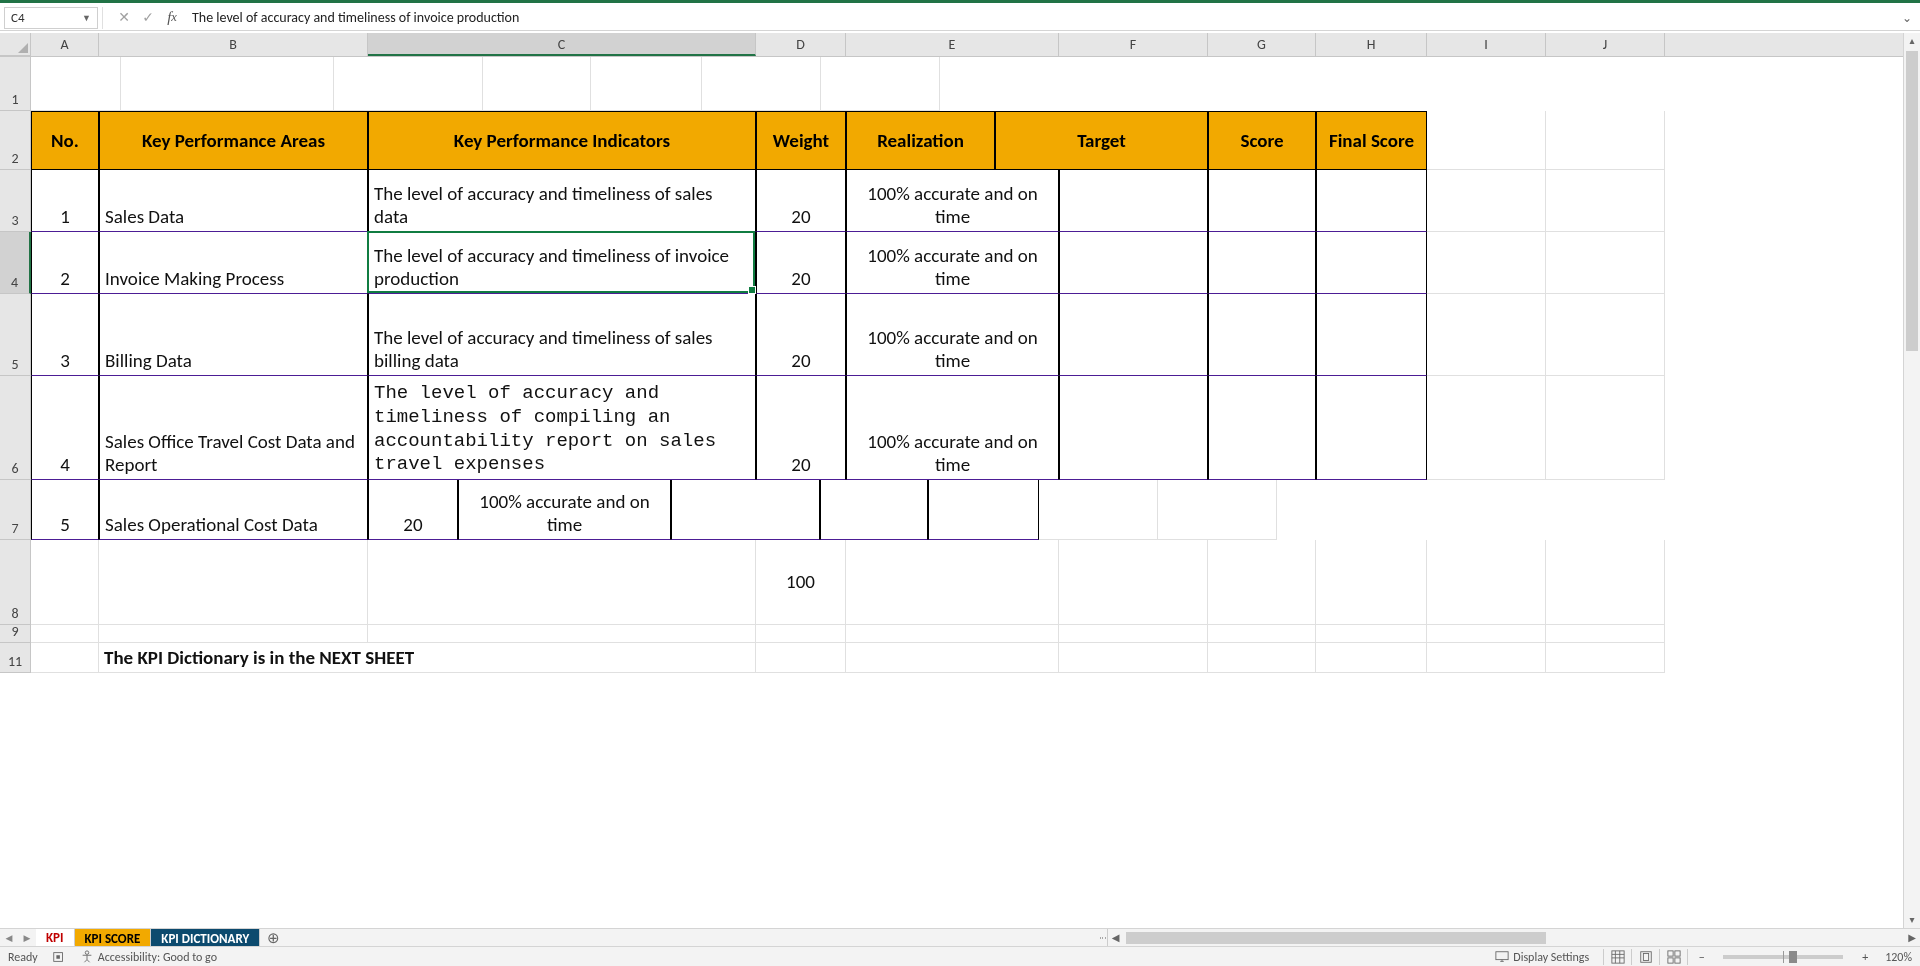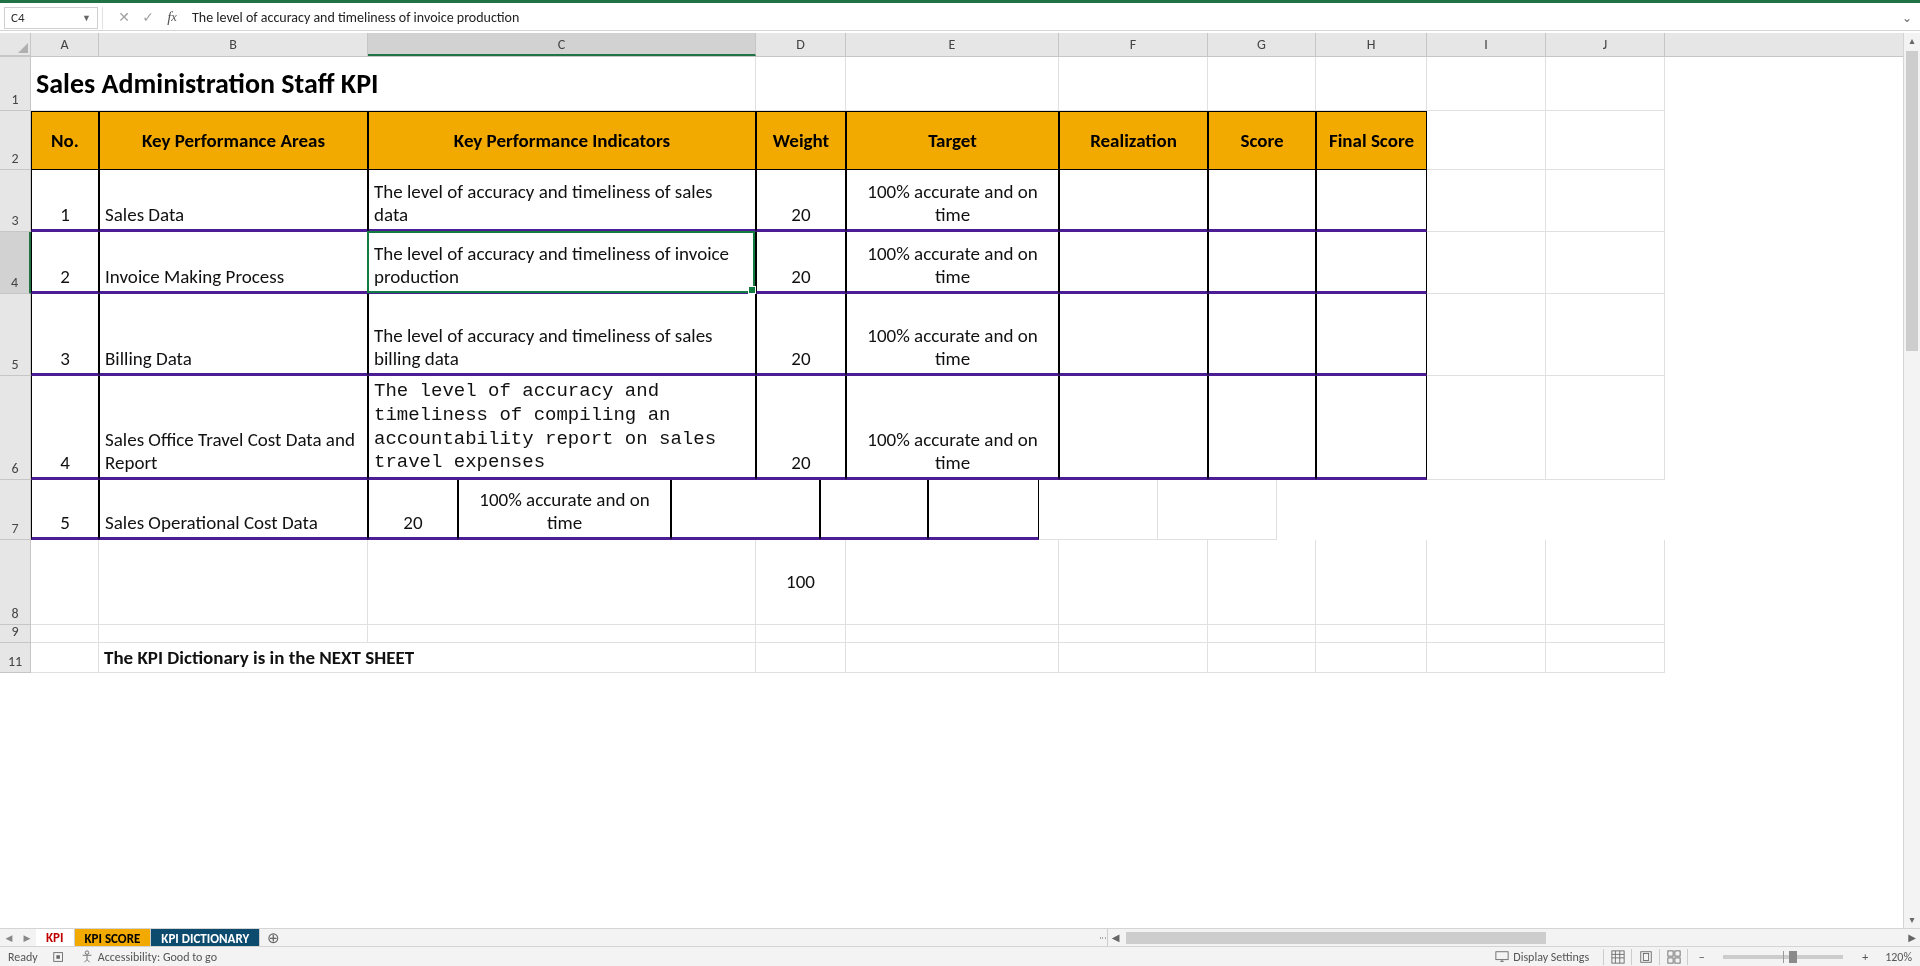--- a/index.html
+++ b/index.html
@@ -157,21 +157,21 @@
 .cell.center { justify-content: center; text-align: center;}
 .cell.head {
   background: #f2a900;
   border: 1px solid #000;
   font-weight: bold;
   color: #000;
   align-items: center;
   justify-content: center;
   text-align: center;
 }
-.cell.tbl { border-left: 1px solid #000; border-right: 1px solid #000; border-bottom: 3px solid #4c1d95;}
+.cell.tbl { border-left: 1px solid #000; border-right: 1px solid #000; border-bottom: 1px solid #4c1d95;}
 .cell.bold { font-weight: bold; }
 .title-cell {
   font-size: 28px;
   font-weight: bold;
   color: #000;
   border-right: 1px solid #e0e0e0;
   border-bottom: 1px solid #e0e0e0;
   padding: 4px 5px;
   display:flex;
   align-items: center;
@@ -383,37 +383,36 @@
         <div class="col-h cw-G">G</div>
         <div class="col-h cw-H">H</div>
         <div class="col-h cw-I">I</div>
         <div class="col-h cw-J">J</div>
       </div>
   </div>
 
   <div class="grid-rows" id="grid-rows">
       <div class="grid-row">
         <div class="row-h" style="height: 54px;">1</div>
-        <div class="title-cell cw-A" style="width: 725px; height: 54px;">Sales Administration Staff KPI</div>
         <div class="cell cw-D" style="height: 54px;"></div>
         <div class="cell cw-E" style="height: 54px;"></div>
         <div class="cell cw-F" style="height: 54px;"></div>
         <div class="cell cw-G" style="height: 54px;"></div>
         <div class="cell cw-H" style="height: 54px;"></div>
         <div class="cell cw-I" style="height: 54px;"></div>
         <div class="cell cw-J" style="height: 54px;"></div>
       </div>
       <div class="grid-row">
         <div class="row-h" style="height: 59px;">2</div>
         <div class="head cell cw-A" style="height: 59px;">No.</div>
         <div class="head cell cw-B" style="height: 59px;">Key Performance Areas</div>
         <div class="head cell cw-C" style="height: 59px;">Key Performance Indicators</div>
         <div class="head cell cw-D" style="height: 59px;">Weight</div>
+        <div class="head cell cw-F" style="height: 59px;">Realization</div>
         <div class="head cell cw-E" style="height: 59px;">Target</div>
-        <div class="head cell cw-F" style="height: 59px;">Realization</div>
         <div class="head cell cw-G" style="height: 59px;">Score</div>
         <div class="head cell cw-H" style="height: 59px;">Final Score</div>
         <div class="cell cw-I" style="height: 59px;"></div>
         <div class="cell cw-J" style="height: 59px;"></div>
       </div>
       <div class="grid-row">
         <div class="row-h" style="height: 62px;">3</div>
         <div class="tbl center cell cw-A" style="height: 62px;">1</div>
         <div class="tbl cell cw-B" style="height: 62px;">Sales Data</div>
         <div class="tbl cell cw-C" style="height: 62px;">The level of accuracy and timeliness of sales data</div>

